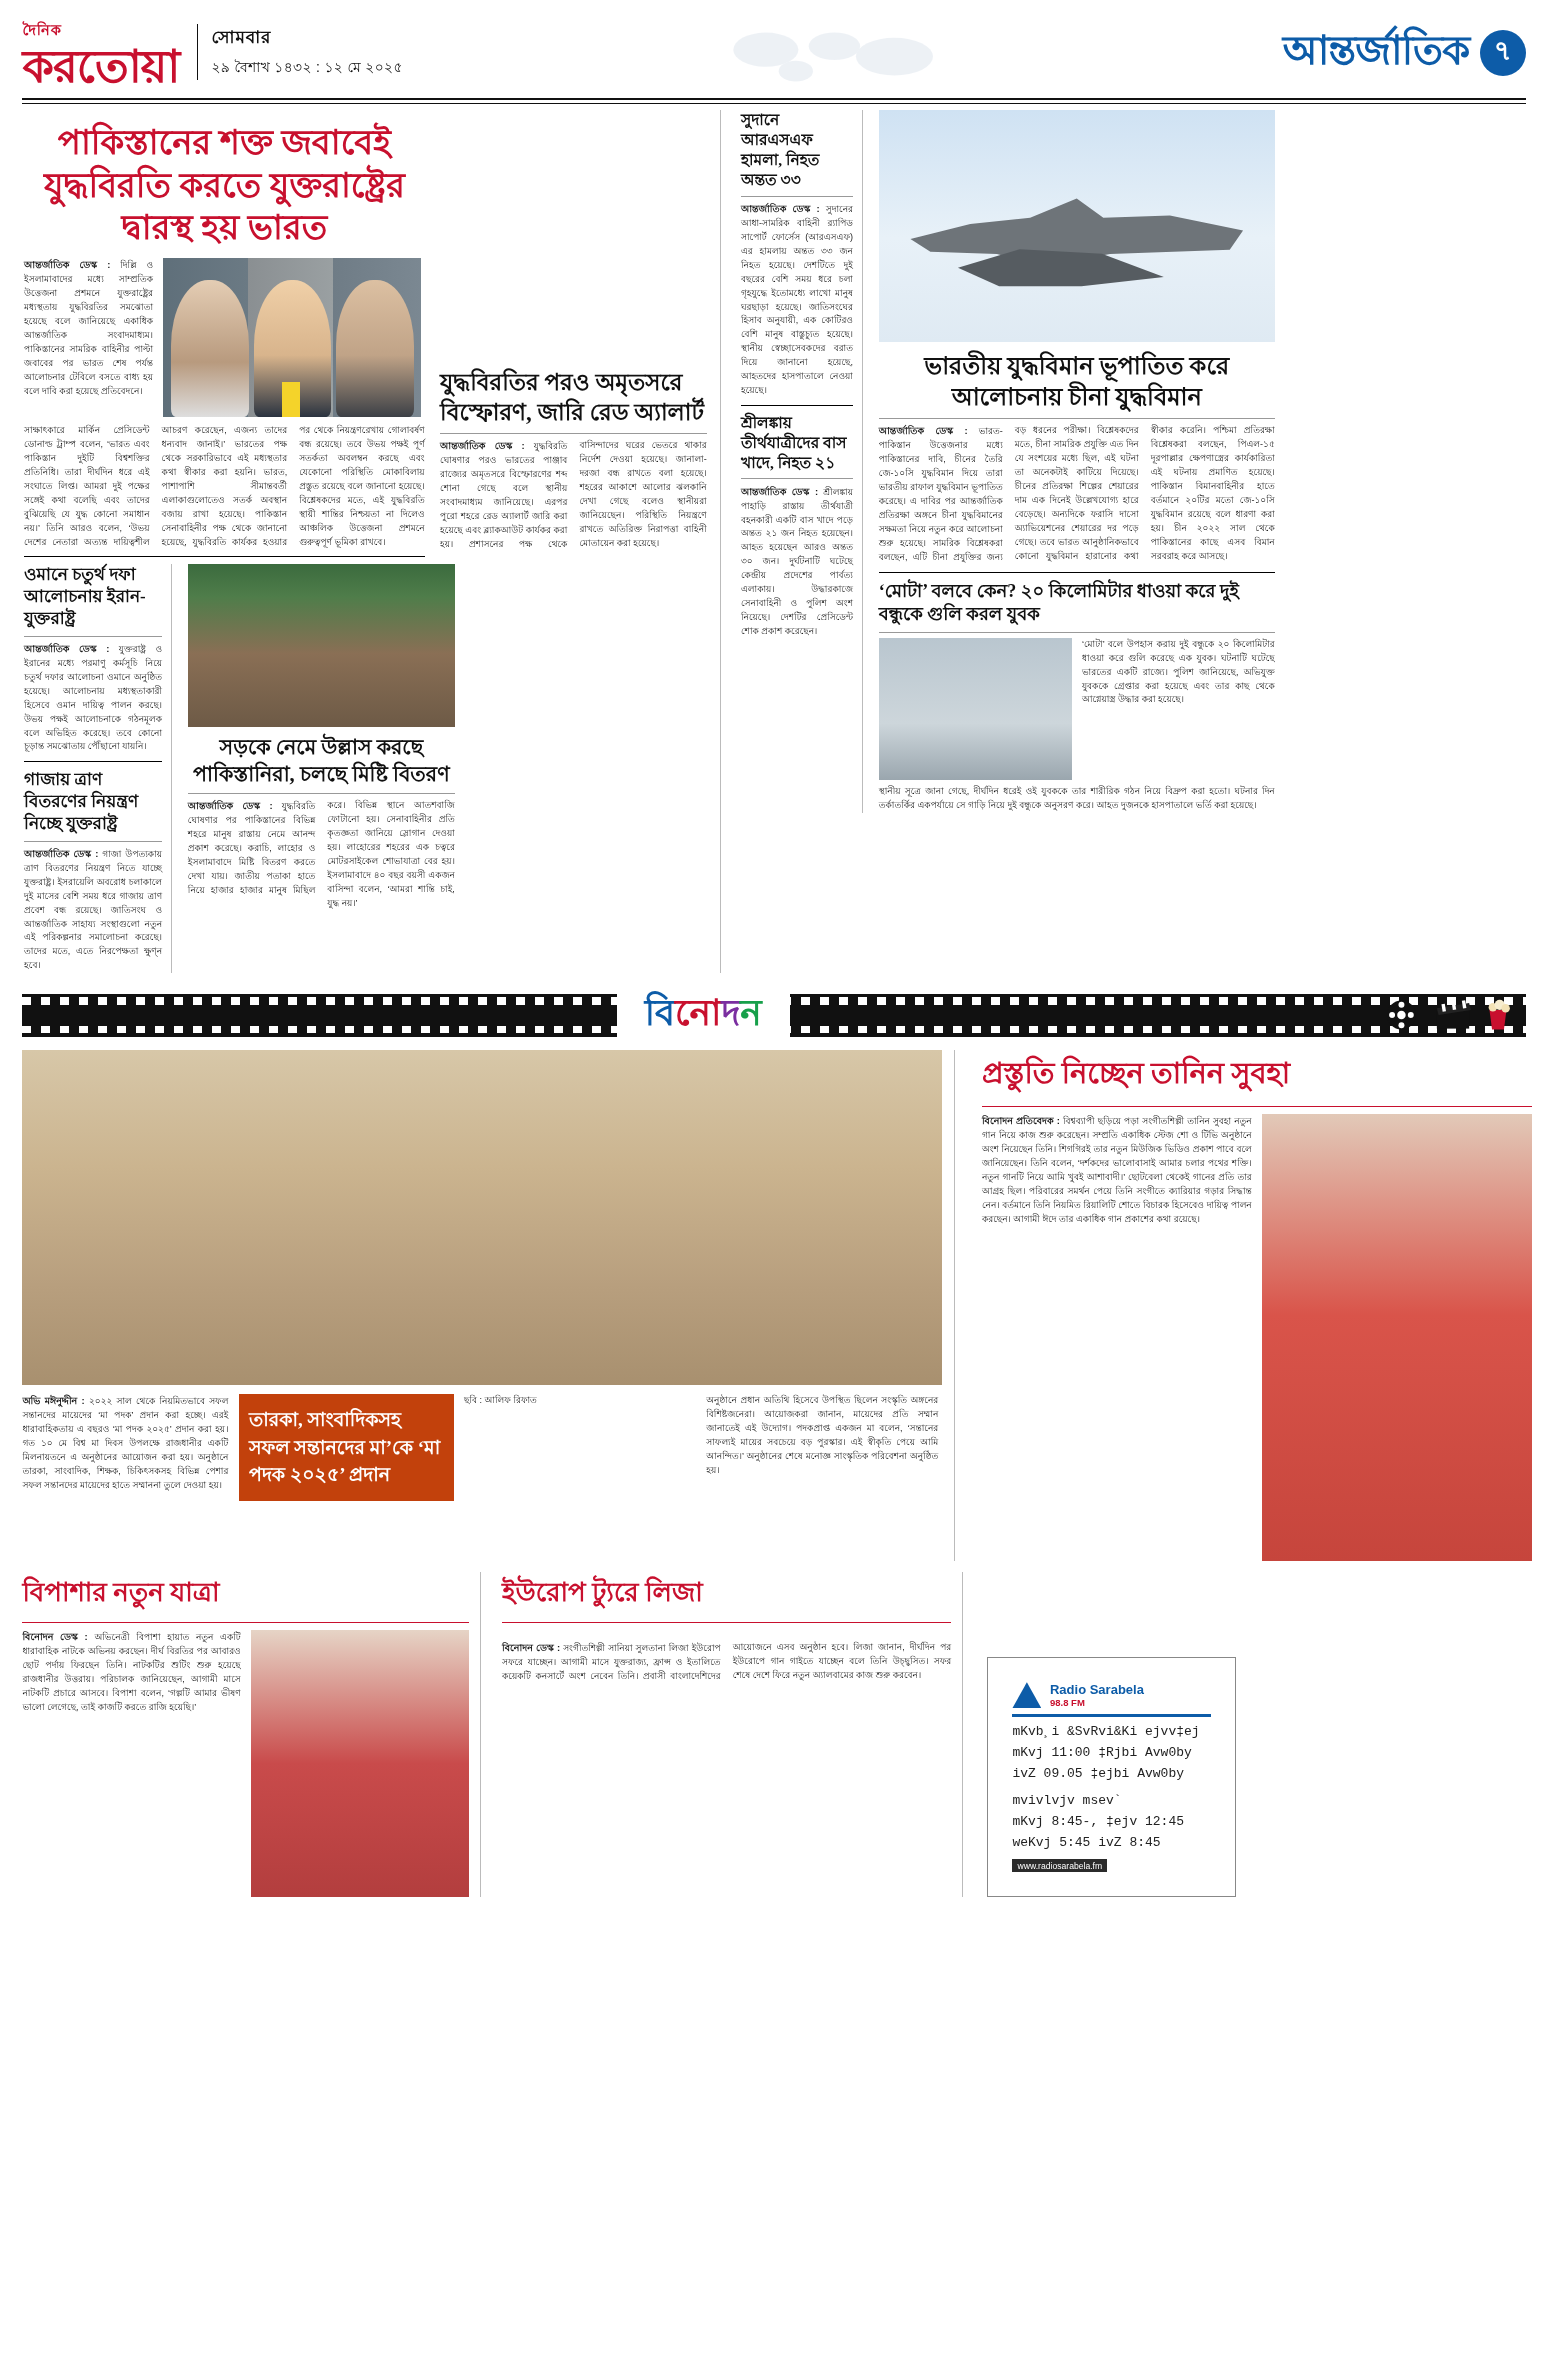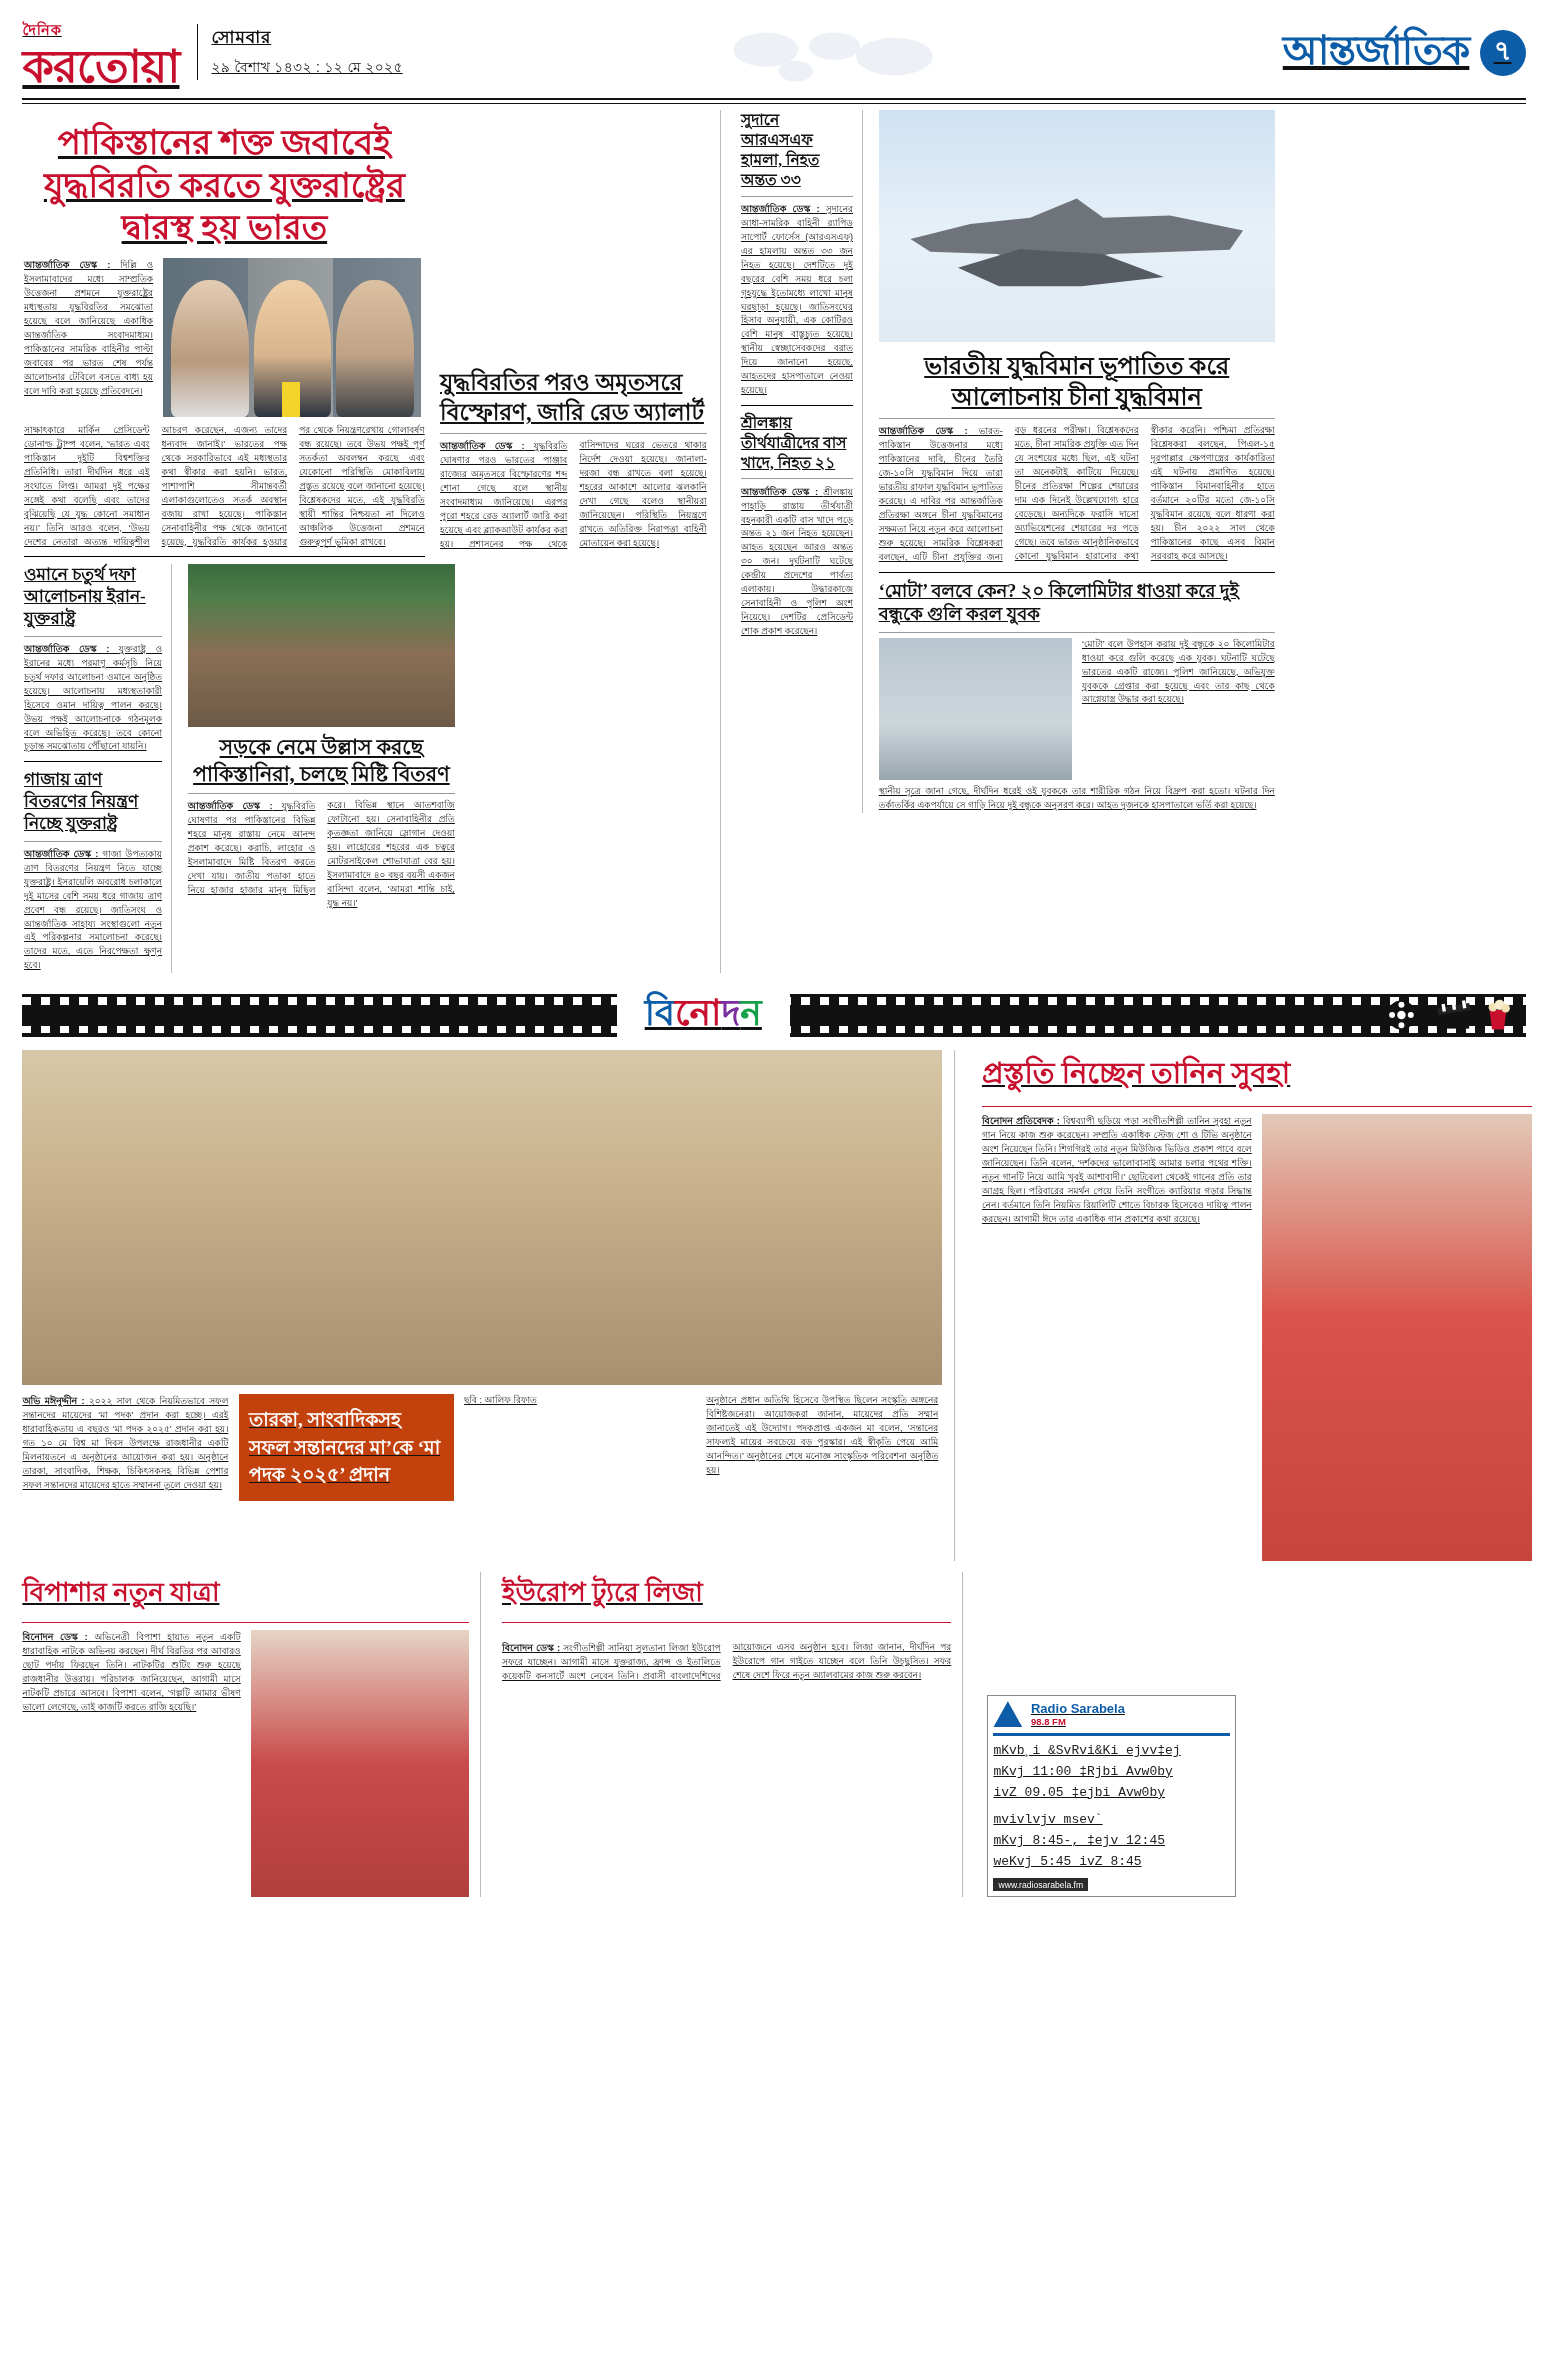--- a/index.html
+++ b/index.html
@@ -5,21 +5,21 @@
   * { box-sizing: border-box; }
   html, body { margin:0; padding:0; }
   body {
     width:1548px; height:2377px;
     background:#ffffff;
     font-family:"Liberation Sans", sans-serif;
     color:#111;
     position:relative;
     overflow:hidden;
   }
-  .page { width:1548px; height:2377px; padding:19px 22.4px; position:relative;text-decoration:underline; }
+  .page { width:1548px; height:2377px; padding:19px 22.4px; position:relative; }
 
   
   .masthead { display:flex; align-items:flex-start; justify-content:space-between; border-bottom:2.6px solid #111; padding-bottom:8.6px; position:relative; }
   .masthead::after{content:"";position:absolute;left:0;right:0;bottom:-6px;height:0.9px;background:#111;}
   .logo-wrap { display:flex; align-items:flex-end; gap:12px; }
   .logo-small { font-size:14.6px; color:#c8102e; font-weight:bold; letter-spacing:0.9px; margin-bottom:3.4px;}
   .logo-main { font-size:45px; font-weight:bold; color:#c8102e; line-height:0.95; letter-spacing:-0.9px; font-family:"Liberation Serif", serif;}
   .date-block { border-left:1.7px solid #111; padding-left:13.8px; margin-left:5.2px; margin-bottom:9px; }
   .date-day { font-size:17px; font-weight:bold; letter-spacing:0.9px;}
   .date-full { font-size:13.8px; margin-top:4.3px; letter-spacing:0.4px;}
@@ -72,21 +72,21 @@
   .film-strip::before{top:3.4px;} .film-strip::after{bottom:3.4px;}
   .binodon-word { position:relative; z-index:3; margin:0 auto; background:#fff; padding:0 28px; font-size:36px; font-weight:bold; font-family:"Liberation Serif", serif;}
   .bn-b{color:#0d5ca8;} .bn-i{color:#c8102e;} .bn-n{color:#7a2ea0;} .bn-o{color:#17a04a;}
   .icon-strip{position:relative;z-index:3;display:flex;align-items:center;gap:8.6px;padding-right:10.3px;}
 
   
   .mid-grid { display:grid; grid-template-columns: 920px 15.5px 550px; gap:0 12px; }
   .ent-head { font-size:29px; font-weight:bold; color:#c8102e; font-family:"Liberation Serif", serif; border-bottom:1.7px solid #c8102e; padding-bottom:6.9px; }
   .red-box { background:#c2410c; color:#fff; padding:12px 10.3px; font-size:19px; font-weight:bold; line-height:1.45; font-family:"Liberation Serif", serif; }
   .bottom-grid { display:grid; grid-template-columns: 447px 12px 215px 224px 15.5px 550px; gap:0 10.3px; margin-top:10.3px;}
-  .radio-box { border:0.9px solid #888; padding:5px; margin-top:12px; }
+  .radio-box { border:0.9px solid #888; padding:24px; margin-top:12px; }
   .radio-logo { display:flex; align-items:center; gap:8.6px; }
   .radio-name { font-size:13px; font-weight:bold; color:#0d5ca8;}
   .radio-mono { font-family:"Liberation Mono", monospace; font-size:13px; line-height:1.6; color:#222; }
   .radio-url { font-size:8.6px; background:#2b2b2b; color:#fff; padding:1.7px 5.2px; display:inline-block; margin-top:5.2px;}
   .triangle-logo{width:29px;height:26px;background:#0d5ca8;clip-path:polygon(50% 0,100% 100%,0 100%);}
   .cols2 { column-count:2; column-gap:12px; }
   .cols3 { column-count:3; column-gap:12px; }
   .small-head{font-size:15.5px;font-weight:bold;font-family:"Liberation Serif", serif;line-height:1.3;}
   .bar-blue{height:3.4px;background:#0d5ca8;margin:5.2px 0;}
 </style>

